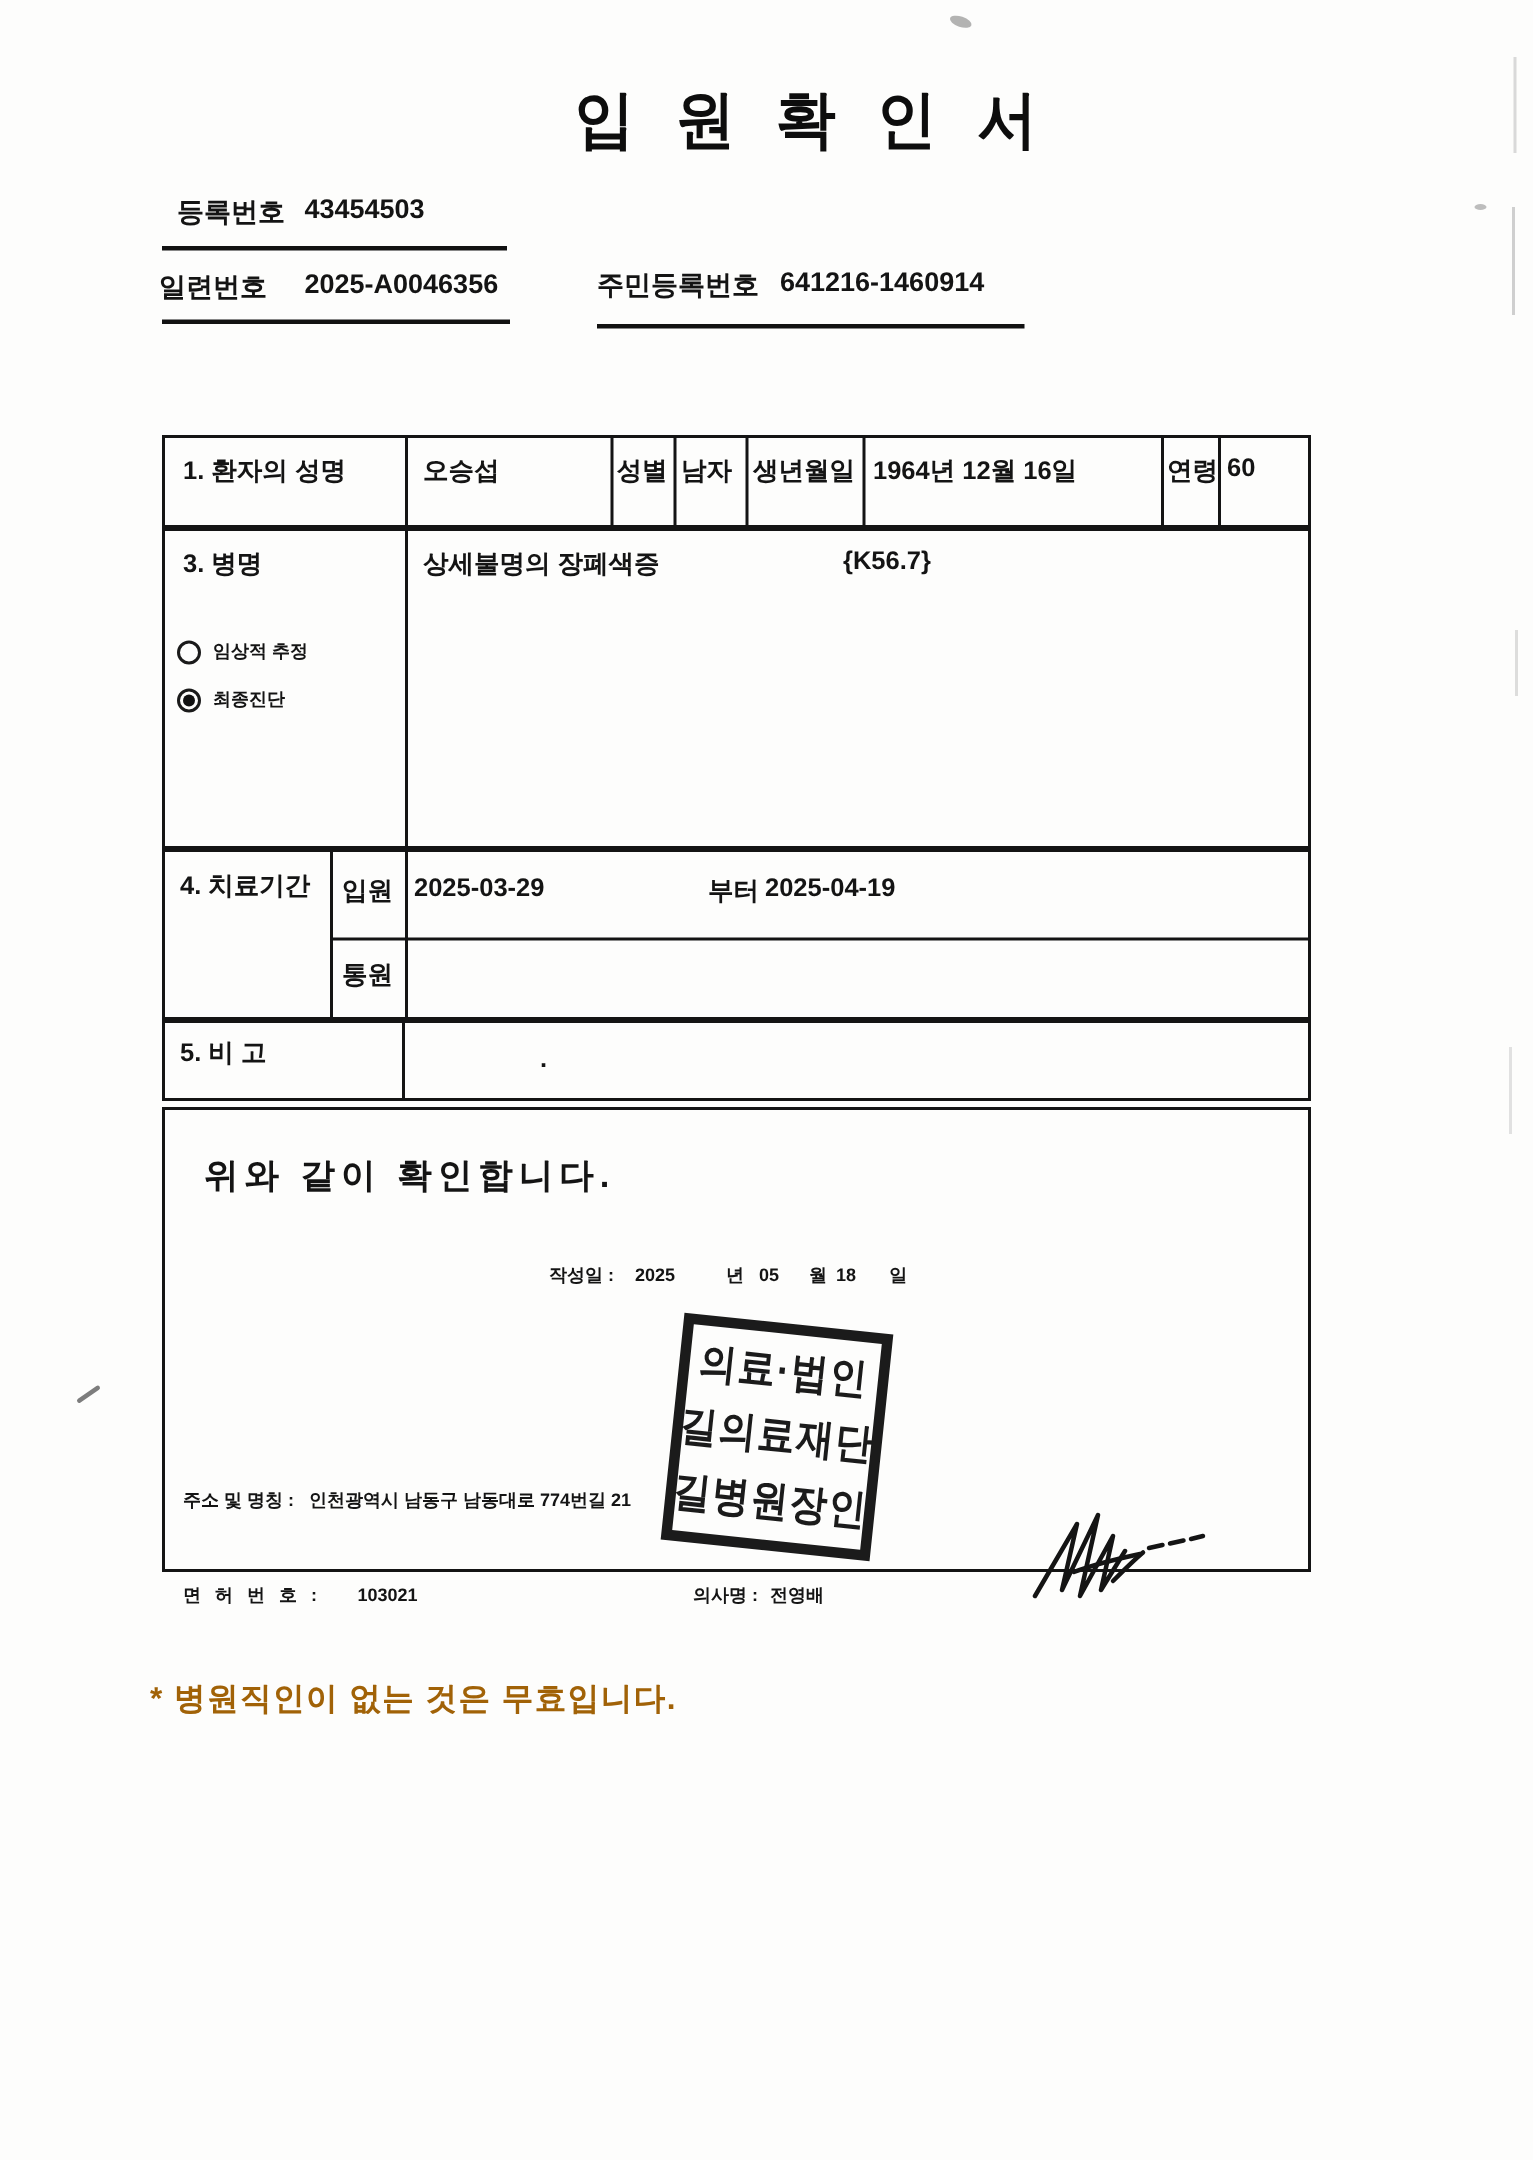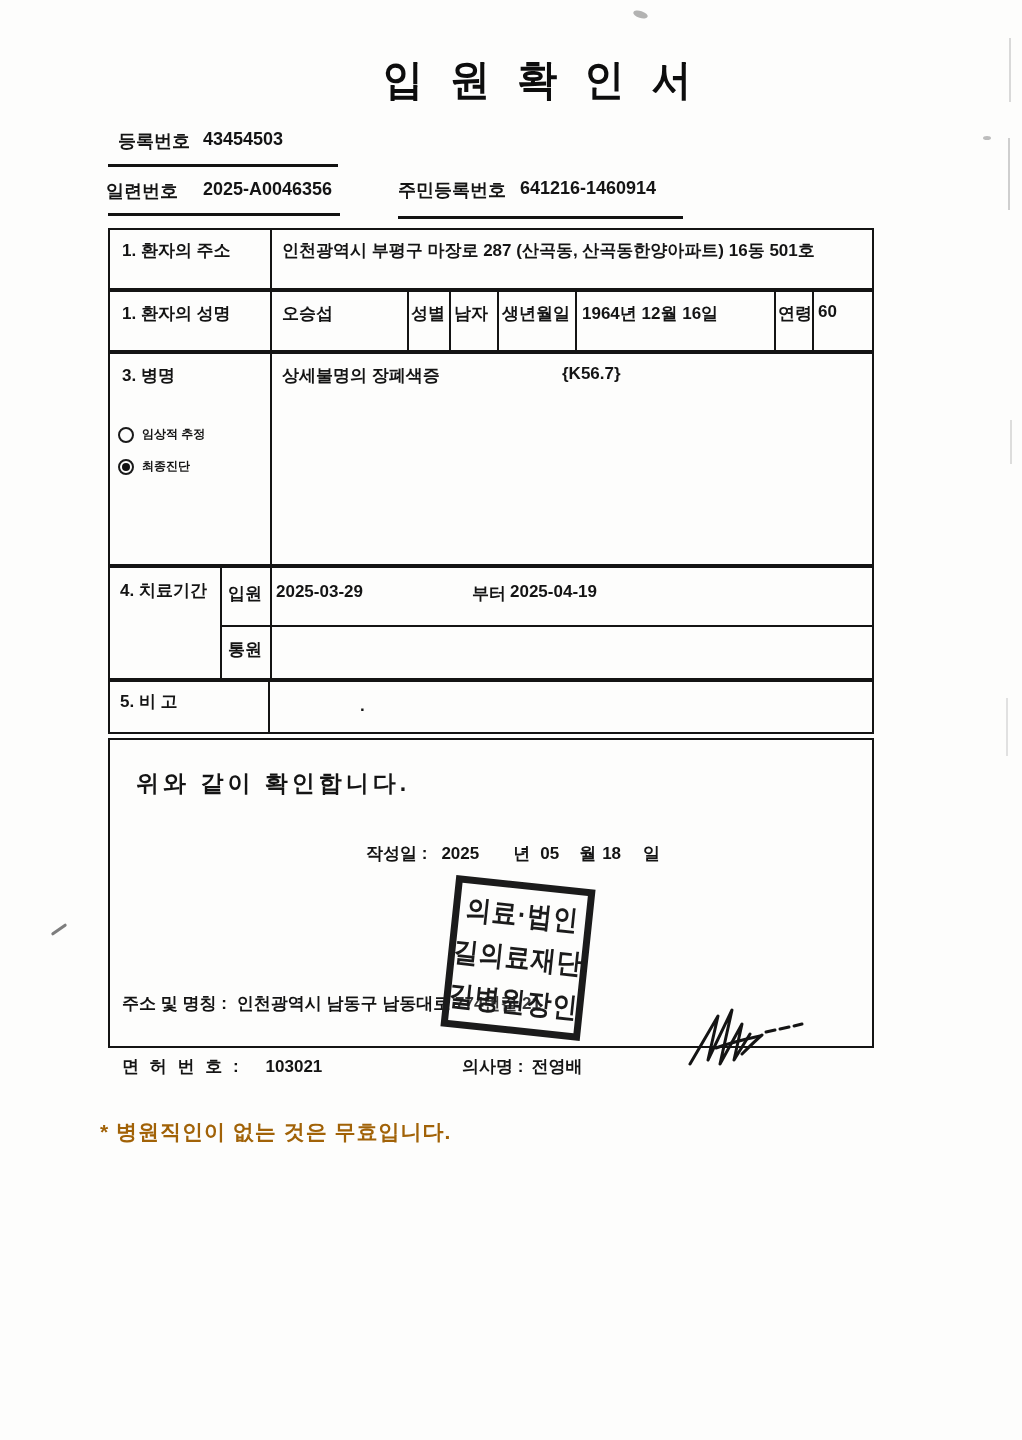--- a/index.html
+++ b/index.html
@@ -22,21 +22,21 @@
   .cell-text{position:absolute;font-size:17px;font-weight:bold;white-space:nowrap;}
   .radio-row{position:absolute;display:flex;align-items:center;gap:8px;}
   .radio{
     width:16px;height:16px;border:2px solid #1a1a1a;border-radius:50%;
     box-sizing:border-box;display:flex;align-items:center;justify-content:center;
     background:#fdfdfc;flex:0 0 auto;
   }
   .radio .dot{width:8px;height:8px;border-radius:50%;background:#111;}
   .radio-label{font-size:12px;font-weight:bold;white-space:nowrap;}
   .confirm-statement{font-size:23px;font-weight:bold;letter-spacing:4px;white-space:nowrap;}
-  .line-17{font-size:17px;font-weight:bold;white-space:nowrap;}
+  .line-17{font-size:12px;font-weight:bold;white-space:nowrap;}
   .seal{
     position:absolute;border:7px solid #1b1b1b;box-sizing:border-box;
     transform:rotate(6deg);display:flex;flex-direction:column;
     justify-content:space-around;align-items:center;padding:4px 2px;
     background:rgba(253,253,252,0.15);
   }
   .seal-line{
     font-size:25px;font-weight:bold;color:#1b1b1b;letter-spacing:1px;
     transform:scaleY(1.12);white-space:nowrap;line-height:1;
   }
@@ -64,25 +64,20 @@
   <div class="rule" style="left:108px;top:164px;width:230px;"></div>
 
   <div class="abs fld-label" style="left:106px;top:179px;text-align:right;">일련번호</div>
   <div class="abs fld-value" style="left:203px;top:179px;">2025-A0046356</div>
   <div class="rule" style="left:108px;top:213px;width:232px;"></div>
 
   <div class="abs fld-label" style="left:398px;top:178px;">주민등록번호</div>
   <div class="abs fld-value" style="left:520px;top:178px;">641216-1460914</div>
   <div class="rule" style="left:398px;top:216px;width:285px;"></div>
 
-  <div class="box" style="left:108px;top:228px;width:766px;height:62px;">
-    <div class="vline" style="left:160px;"></div>
-    <div class="cell-text" style="left:12px;top:9px;">1. 환자의 주소</div>
-    <div class="cell-text" style="left:172px;top:9px;">인천광역시 부평구 마장로 287 (산곡동, 산곡동한양아파트) 16동 501호</div>
-  </div>
 
   <div class="box" style="left:108px;top:290px;width:766px;height:62px;">
     <div class="vline" style="left:160px;"></div>
     <div class="vline" style="left:297px;"></div>
     <div class="vline" style="left:339px;"></div>
     <div class="vline" style="left:387px;"></div>
     <div class="vline" style="left:465px;"></div>
     <div class="vline" style="left:664px;"></div>
     <div class="vline" style="left:702px;"></div>
     <div class="cell-text" style="left:12px;top:10px;">1. 환자의 성명</div>

